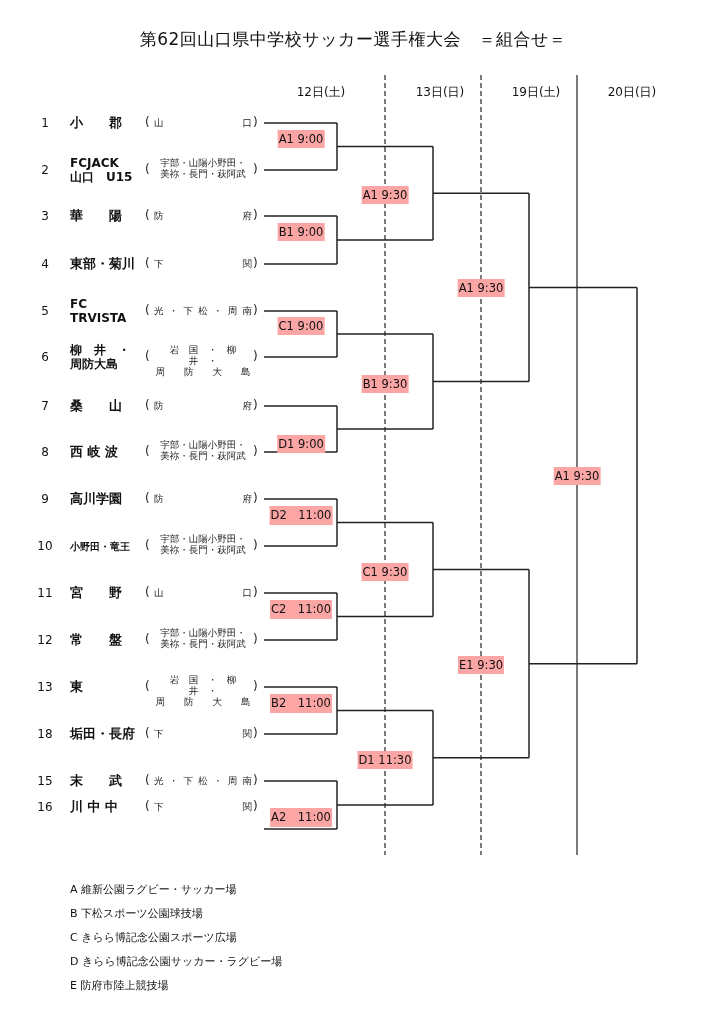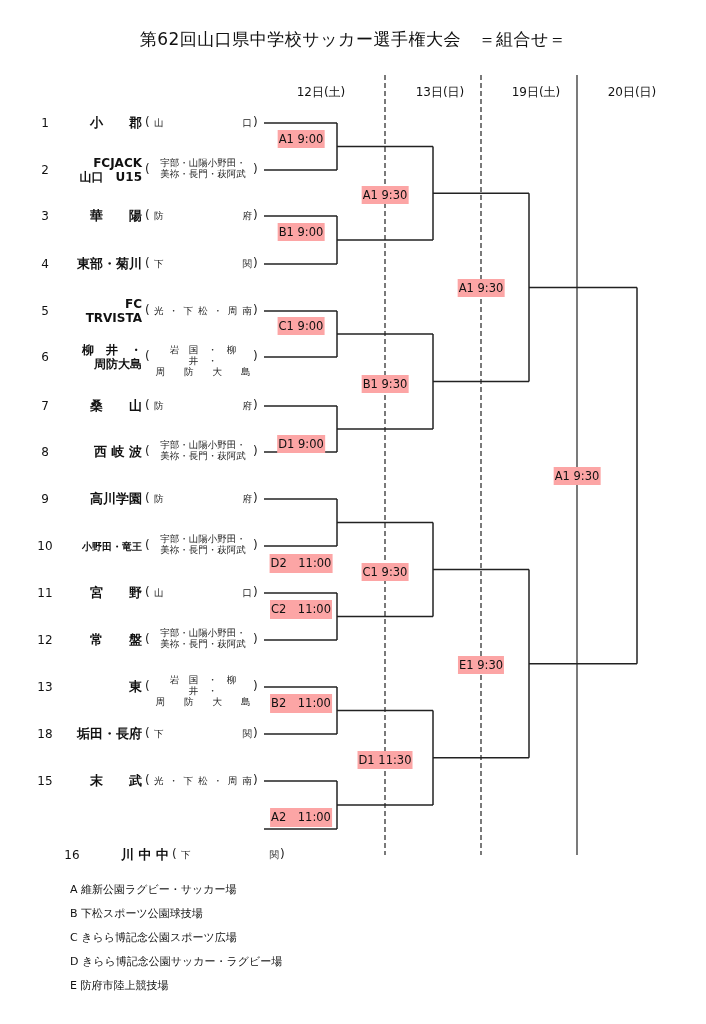--- a/index.html
+++ b/index.html
@@ -3,21 +3,21 @@
 <meta charset="utf-8">
 <style>
   html, body { margin:0; padding:0; background:#ffffff; }
   body { width:706px; height:1024px; position:relative; overflow:hidden;
          font-family:"DejaVu Sans", "Liberation Sans", sans-serif; color:#111; }
   #title { position:absolute; left:0; width:706px; top:28px; text-align:center;
            font-size:17px; letter-spacing:0.5px; }
   .day { position:absolute; top:84px; font-size:12px; width:90px; text-align:center; }
   .row { position:absolute; left:0; height:30px; width:270px; }
   .num { position:absolute; left:30px; width:30px; text-align:center; font-size:12px; top:8px; }
-  .team { position:absolute; left:70px; width:72px; font-weight:bold; font-size:13px; text-align:right; line-height:14px; }
+  .team { position:absolute; left:70px; width:72px; font-weight:bold; font-size:13px; text-align:left; line-height:14px; }
   .team.one { top:8px; }
   .team.two { top:1px; font-size:12px; }
   .team.small { font-size:10px; top:9px; }
   .paren { position:absolute; font-size:12px; top:7px; color:#222; }
   .region { position:absolute; left:154px; width:98px; font-size:9.5px; line-height:11px; color:#222; text-align:center; }
   .region.one { top:9px; text-align:justify; text-align-last:justify; }
   .region.two { top:2px; }
   .mlabel { position:absolute; font-size:11.5px; background:#fca5a5; padding:2px 1px; white-space:nowrap; }
   .legend-item { position:absolute; left:70px; font-size:11px; }
   svg { position:absolute; left:0; top:0; }
@@ -251,38 +251,38 @@
       <div class="num">15</div>
       <div class="team one">
         <div>末　　武</div>
       </div>
       <div class="paren" style="left: 145px;">(</div>
       <div class="region one">
         <div>光・下松・周南</div>
       </div>
       <div class="paren" style="left: 253px;">)</div>
     </div>
-    <div class="row" style="top: 840px; margin-left: 27px;">
+    <div class="row" style="top: 792px;">
       <div class="num">16</div>
       <div class="team one">
         <div>川 中 中</div>
       </div>
       <div class="paren" style="left: 145px;">(</div>
       <div class="region one">
         <div>下　　　　　　関</div>
       </div>
       <div class="paren" style="left: 253px;">)</div>
     </div>
   </div>
 <div id="labels">
     <div class="mlabel" style="left: 301px; top: 129.5px; transform: translateX(-50%);">A1 9:00</div>
     <div class="mlabel" style="left: 301px; top: 223px; transform: translateX(-50%);">B1 9:00</div>
     <div class="mlabel" style="left: 301px; top: 317px; transform: translateX(-50%);">C1 9:00</div>
     <div class="mlabel" style="left: 301px; top: 435px; transform: translateX(-50%);">D1 9:00</div>
-    <div class="mlabel" style="left: 301px; top: 505.5px; transform: translateX(-50%); margin-top: 48px;">D2　11:00</div>
+    <div class="mlabel" style="left: 301px; top: 505.5px; transform: translateX(-50%);">D2　11:00</div>
     <div class="mlabel" style="left: 301px; top: 599.5px; transform: translateX(-50%);">C2　11:00</div>
     <div class="mlabel" style="left: 301px; top: 693.5px; transform: translateX(-50%);">B2　11:00</div>
     <div class="mlabel" style="left: 301px; top: 788px; transform: translateX(-50%); margin-top: 20px;">A2　11:00</div>
     <div class="mlabel" style="left: 385px; top: 186.25px; transform: translateX(-50%);">A1 9:30</div>
     <div class="mlabel" style="left: 385px; top: 374.5px; transform: translateX(-50%);">B1 9:30</div>
     <div class="mlabel" style="left: 385px; top: 562.5px; transform: translateX(-50%);">C1 9:30</div>
     <div class="mlabel" style="left: 385px; top: 750.75px; transform: translateX(-50%);">D1 11:30</div>
     <div class="mlabel" style="left: 481px; top: 279.375px; transform: translateX(-50%);">A1 9:30</div>
     <div class="mlabel" style="left: 481px; top: 655.625px; transform: translateX(-50%);">E1 9:30</div>
     <div class="mlabel" style="left: 577px; top: 466.5px; transform: translateX(-50%);">A1 9:30</div>

